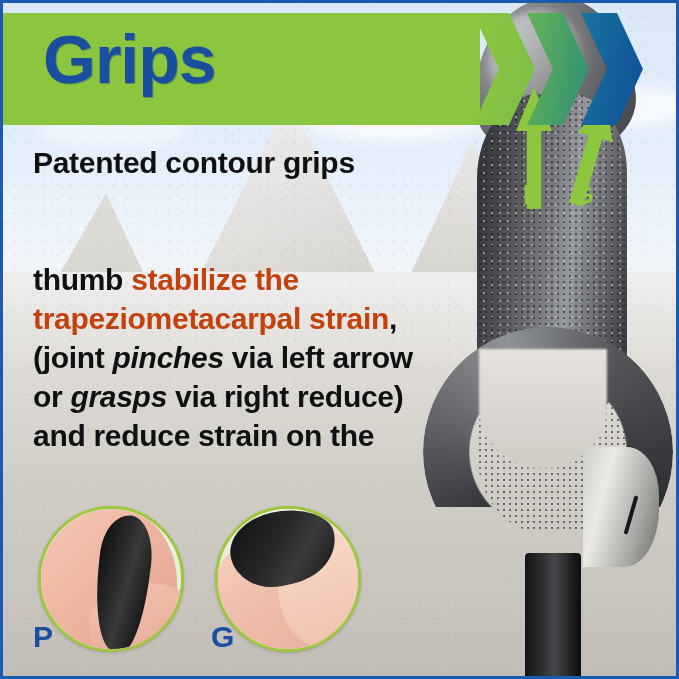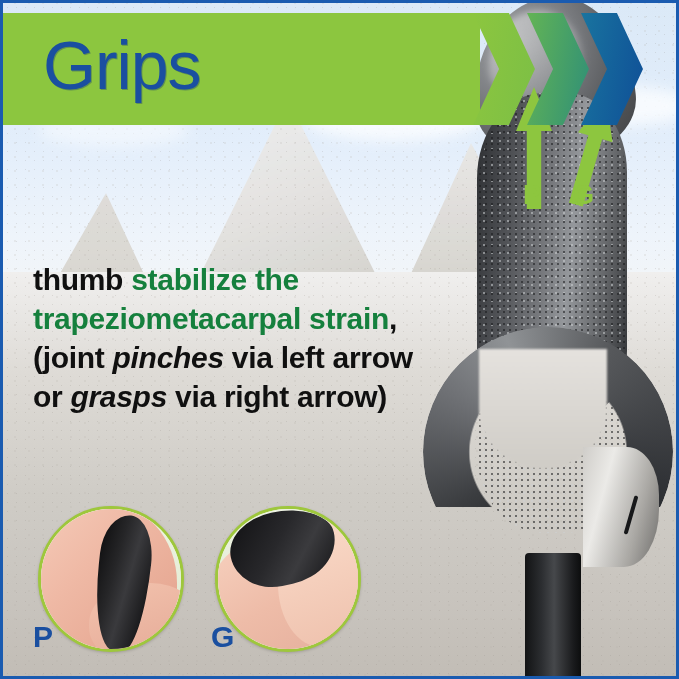--- a/index.html
+++ b/index.html
@@ -33,34 +33,34 @@
   .bg-speck{position:absolute;inset:0;opacity:.20;
     background-image:
       radial-gradient(#8d8780 .8px,transparent .9px),
       radial-gradient(#b6b0a8 .7px,transparent .8px);
     background-size:9px 9px,14px 14px;
     background-position:0 0,5px 7px;}
 
   
   .banner{position:absolute;left:-3px;top:10px;width:480px;height:112px;
           background:#8cc63f;}
-  .banner-title{position:absolute;left:40px;top:28px;
-          font-size:68px;font-weight:normal;color:#1a4fa0;letter-spacing:-1px;
+  .banner-title{position:absolute;left:40px;top:22px;
+          font-size:68px;font-weight:bold;color:#1a4fa0;letter-spacing:-1px;
           line-height:68px;text-shadow:1px 1px 0 rgba(20,50,110,.35);}
   .chev{position:absolute;top:10px;height:112px;width:62px;
         clip-path:polygon(0 0,58% 0,100% 50%,58% 100%,0 100%,42% 50%);}
   .chev1{left:470px;background:linear-gradient(100deg,#8cc63f,#7cbf45);}
   .chev2{left:524px;background:linear-gradient(100deg,#63b455,#2f8f77);}
   .chev3{left:578px;background:linear-gradient(100deg,#19749f,#0f4f97);}
 
   
   .copy{position:absolute;left:30px;top:140px;width:430px;
         font-size:30px;line-height:39px;font-weight:bold;color:#101010;
         letter-spacing:-.3px;}
-  .copy .hl{color:#15803d;margin-top:38px;}
+  .copy .hl{color:#c2410c;margin-top:38px;}
   .copy .it{font-style:italic;}
 
   
   .cane{position:absolute;left:430px;top:-6px;width:252px;height:690px;}
   .handle-top{position:absolute;left:40px;top:0px;width:160px;height:160px;
       border-radius:58% 50% 44% 52%/70% 66% 36% 34%;
       background:
         radial-gradient(ellipse at 28% 26%,#9ea0a2 0%,#7e8084 34%,#5c5e61 62%,#3c3e41 100%);
       transform:rotate(-7deg);}
   .handle-shine{position:absolute;left:54px;top:14px;width:96px;height:86px;
@@ -178,28 +178,28 @@
     <div class="arrow-lbl lbl-g">G</div>
   </div>
 
   <div class="banner"></div>
   <div class="banner-title">Grips</div>
   <div class="chev chev1"></div>
   <div class="chev chev2"></div>
   <div class="chev chev3"></div>
 
   <div class="copy">
-    <br>
+    <span>Patented contour grips</span><br>
     <br>
     <br>
     <span>thumb </span><span class="hl">stabilize the</span><br>
     <span class="hl">trapeziometacarpal strain</span><span>,</span><br>
     <span>(joint </span><span class="it">pinches</span><span> via left arrow</span><br>
-    <span>or </span><span class="it">grasps</span><span> via right arrow)</span><br>
-    <br>
+    <span>or </span><span class="it">grasps</span><span> via right reduce)</span><br>
+    <span>and reduce strain on the</span><br>
   </div>
 
   <div class="inset inset-p">
     <div class="inset-bg"></div>
     <div class="hand p-palm"></div>
     <div class="hand p-finger"></div>
     <div class="hand p-grip"></div>
   </div>
   <div class="ring-lbl lbl-ring-p">P</div>
 

